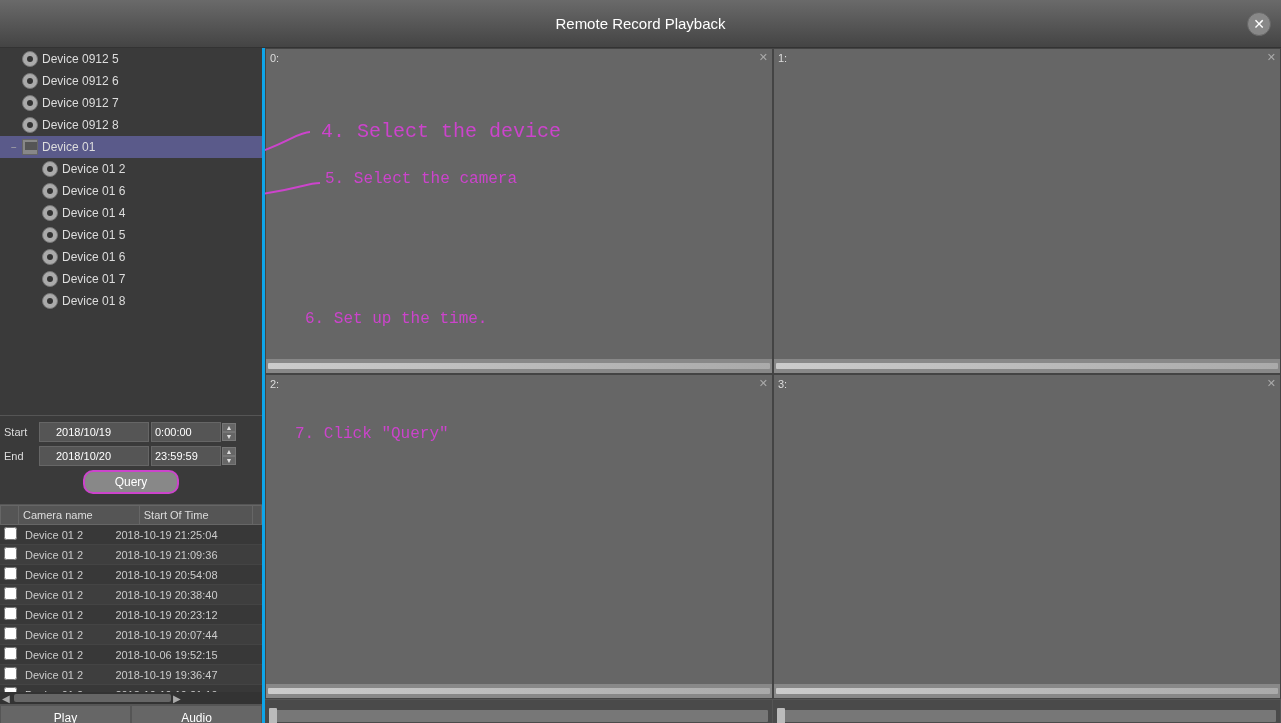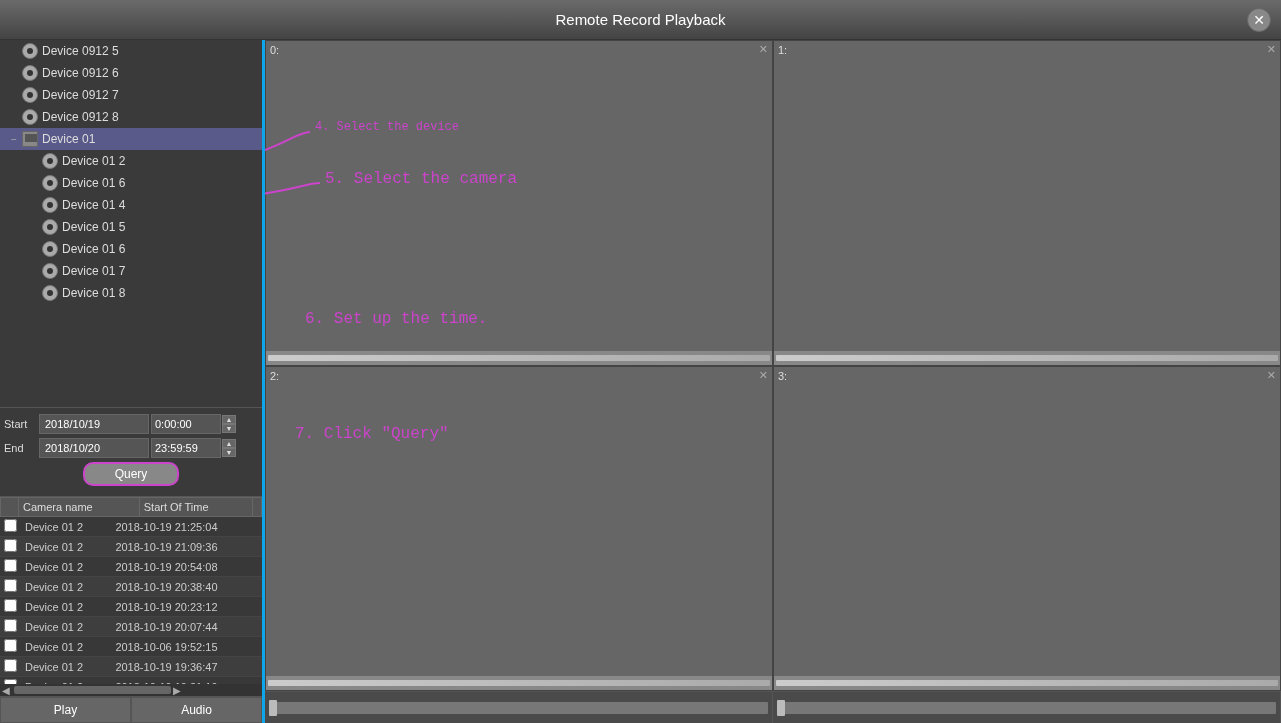--- a/index.html
+++ b/index.html
@@ -7,21 +7,21 @@
       background: #555;
       font-family: Arial, sans-serif;
       font-size: 12px;
       color: #fff;
       width: 1281px;
       height: 723px;
       overflow: hidden;
     }
     .title-bar {
       background: linear-gradient(to bottom, #6a6a6a, #444);
-      height: 40px;
+      height: 48px;
       display: flex;
       align-items: center;
       justify-content: center;
       position: relative;
       border-bottom: 1px solid #333;
     }
     .title-bar-text {
       font-size: 15px;
       color: #fff;
       font-weight: normal;
@@ -143,21 +143,21 @@
       width: 35px;
       color: #ddd;
       font-size: 11px;
     }
     .dt-date {
       width: 110px;
       background: #555;
       border: 1px solid #666;
       color: #fff;
       font-size: 11px;
-      padding: 1px 5px;
+      padding: 1px 16px;
       height: 20px;
     }
     .dt-time {
       width: 70px;
       background: #555;
       border: 1px solid #666;
       color: #fff;
       font-size: 11px;
       padding: 1px 3px;
       height: 20px;
@@ -563,21 +563,21 @@
         <div class="timeline-track">
           <div class="timeline-handle"></div>
         </div>
       </div>
     </div>
   </div>
 </div>
 
 <div style="position:fixed;top:40px;left:265px;right:0;bottom:0;pointer-events:none;z-index:20;">
 
-  <div style="position:absolute;top:80px;left:50px;color:#cc44cc;font-size:12px;font-family:'Courier New',monospace;pointer-events:none;">
+  <div style="position:absolute;top:80px;left:56px;color:#cc44cc;font-size:20px;font-family:'Courier New',monospace;pointer-events:none;">
     <span>4.  Select the device</span>
   </div>
   <div style="position:absolute;top:130px;left:60px;color:#cc44cc;font-size:16px;font-family:'Courier New',monospace;pointer-events:none;">
     <span>5.  Select the camera</span>
   </div>
   <div style="position:absolute;top:270px;left:40px;color:#cc44cc;font-size:16px;font-family:'Courier New',monospace;pointer-events:none;">
     <span>6.  Set up the time.</span>
   </div>
 
   <svg style="position:absolute;top:0;left:0;width:100%;height:100%;pointer-events:none;">

